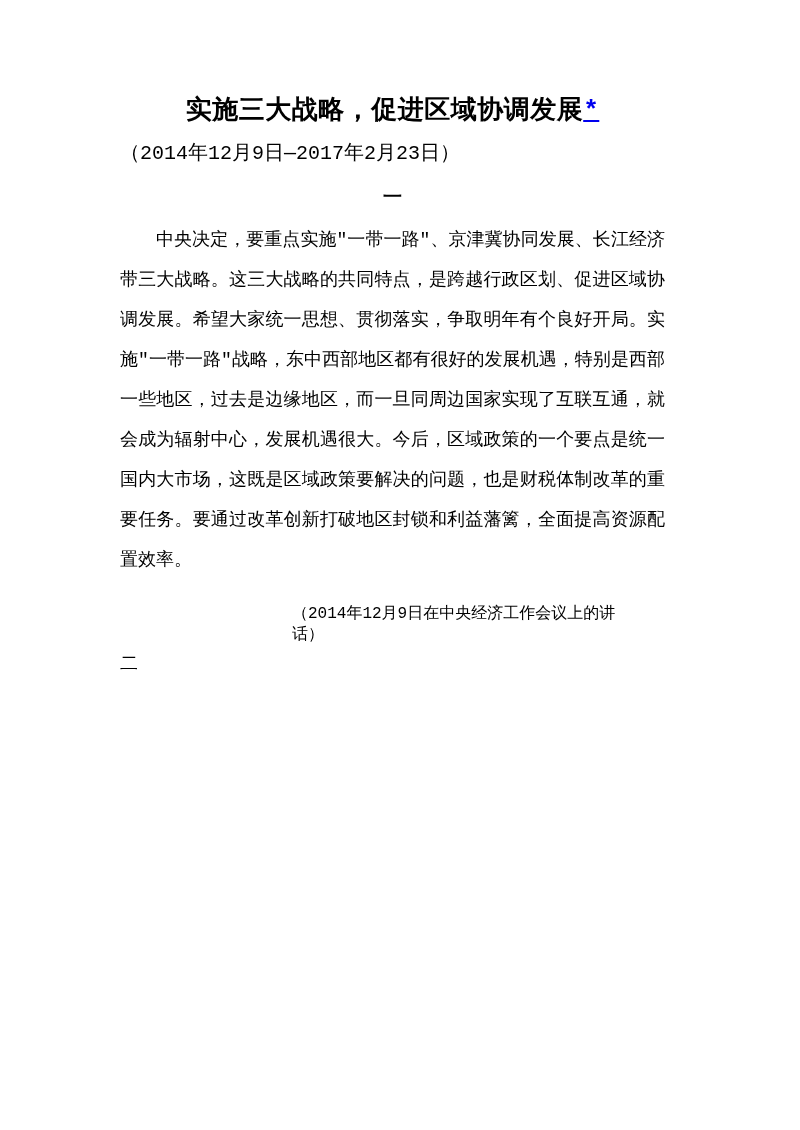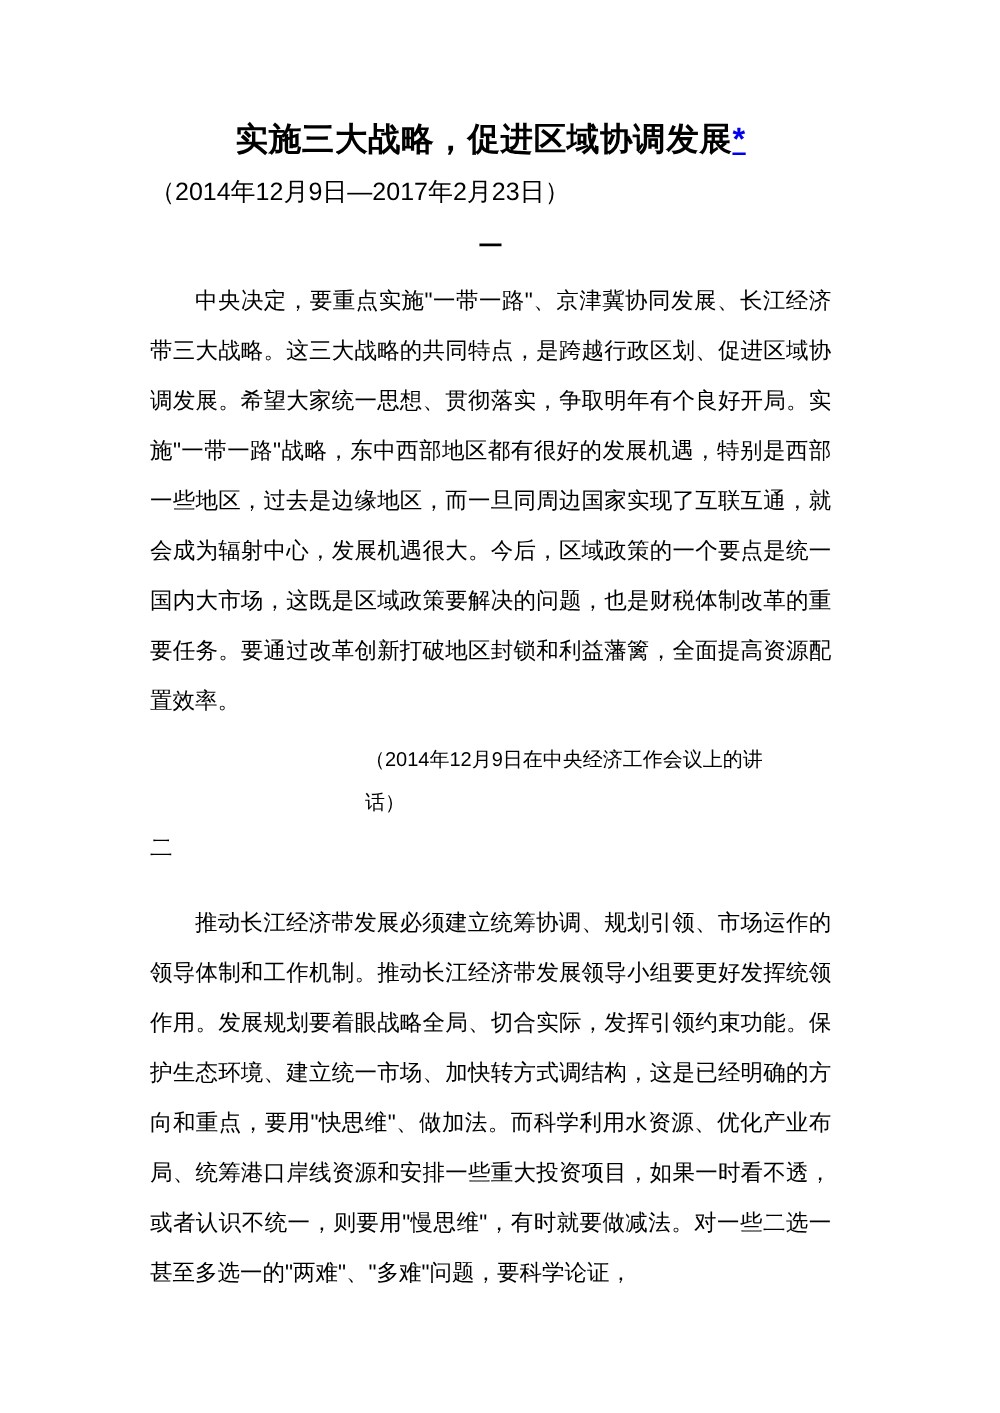--- a/index.html
+++ b/index.html
@@ -13,21 +13,21 @@
     background: var(--background);
   }
   .page {
     position: relative;
     width: 800px;
     height: 1040px;
     box-sizing: border-box;
     padding: 94px 135px 0 120px;
     background: var(--background);
     color: var(--text);
-    font-family: Liberation Sans, sans-serif;
+    font-family: Liberation Mono, monospace;
     overflow: hidden;
   }
   .doc-title {
     margin: 0;
     font-size: 26px;
     font-weight: 700;
     line-height: 34px;
     text-align: center;
     letter-spacing: 0.5px;
   }
@@ -61,39 +61,38 @@
     margin: 10px 0 0 0;
     font-size: 18px;
     line-height: 40px;
     text-align: justify;
     text-indent: 2em;
   }
   .para-2 {
     margin-top: 28px;
   }
   .attribution {
-    margin: 12px 0 0 172px;
+    margin: 24px 0 0 172px;
     max-width: 325px;
     font-size: 16px;
-    line-height: 34px;
+    line-height: 21px;
     text-align: left;
   }
 </style>
 </head>
 <body>
 
 <div class="page">
 
   <h1 class="doc-title"><span>实施三大战略，促进区域协调发展</span><a href="#" class="fn-link">*</a></h1>
 
   <div class="date-range">（2014年12月9日—2017年2月23日）</div>
 
   <div class="sec-num sec-num-center">一</div>
 
   <p class="body-para">中央决定，要重点实施"一带一路"、京津冀协同发展、长江经济带三大战略。这三大战略的共同特点，是跨越行政区划、促进区域协调发展。希望大家统一思想、贯彻落实，争取明年有个良好开局。实施"一带一路"战略，东中西部地区都有很好的发展机遇，特别是西部一些地区，过去是边缘地区，而一旦同周边国家实现了互联互通，就会成为辐射中心，发展机遇很大。今后，区域政策的一个要点是统一国内大市场，这既是区域政策要解决的问题，也是财税体制改革的重要任务。要通过改革创新打破地区封锁和利益藩篱，全面提高资源配置效率。</p>
 
   <div class="attribution">（2014年12月9日在中央经济工作会议上的讲话）</div>
 
   <div class="sec-num sec-num-left">二</div>
 
-  <p class="body-para para-2">推动长江经济带发展必须建立统筹协调、规划引领、市场运作的领导体制和工作机制。推动长江经济带发展领导小组要更好发挥统领作用。发展规划要着眼战略全局、切合实际，发挥引领约束功能。保护生态环境、建立统一市场、加快转方式调结构，这是已经明确的方向和重点，要用"快思维"、做加法。而科学利用水资源、优化产业布局、统筹港口岸线资源和安排一些重大投资项目，如果一时看不透，或者认识不统一，则要用"慢思维"，有时就要做减法。对一些二选一甚至多选一的"两难"、"多难"问题，要科学论证，</p>
 
 </div>
 
 </body></html>

